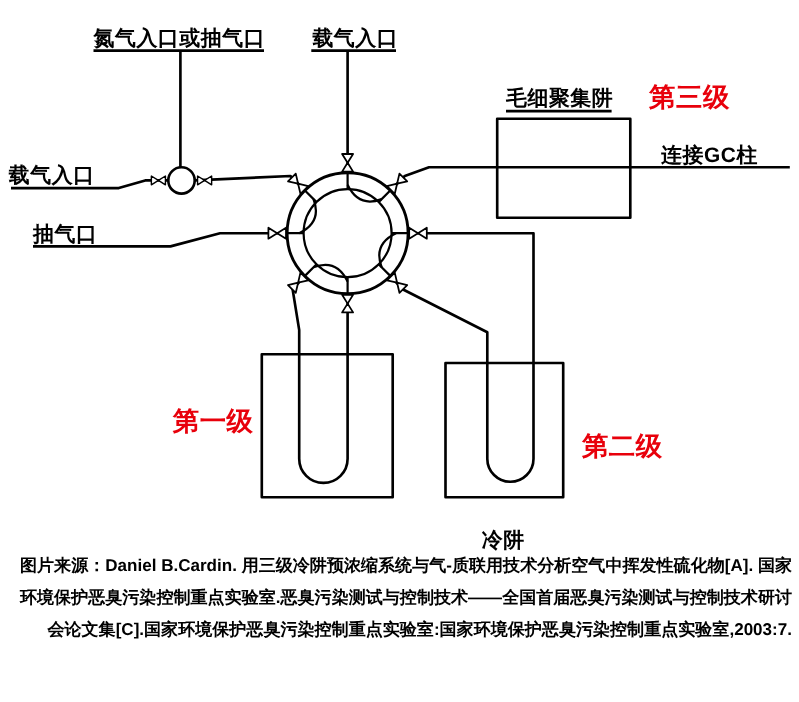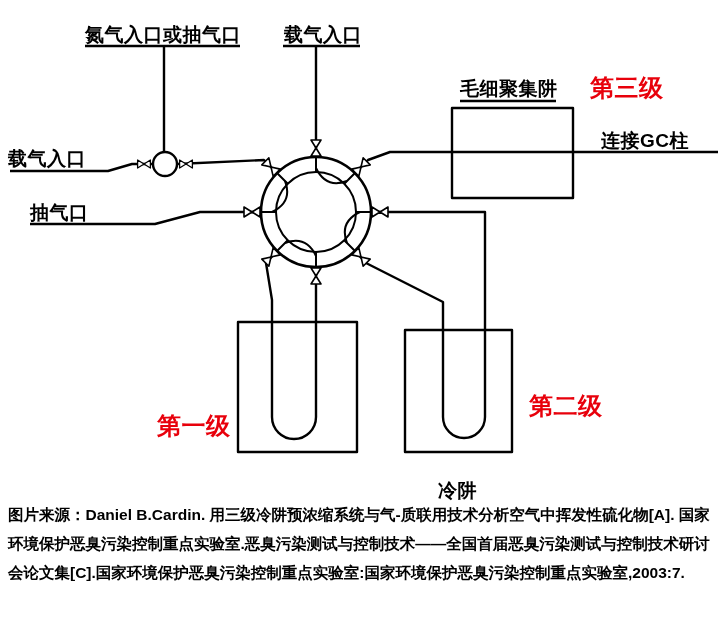--- a/index.html
+++ b/index.html
@@ -9,21 +9,21 @@
   }
   .canvas svg{position:absolute;left:0;top:0;}
   .lbl{
     position:absolute;font-size:19px;font-weight:bold;white-space:nowrap;
     letter-spacing:0.5px;color:#000;
   }
   .lbl.red{color:#e8000b;font-size:24px;}
   .caption{
     position:absolute;left:8px;top:500px;width:712px;
     font-size:15.5px;font-weight:bold;line-height:29px;color:#000;
-    text-align:left;
+    text-align:right;
   }
   path,circle,rect,line{vector-effect:none;}
 </style>
 </head>
 <body>
 
 <div class="canvas">
 
   <svg width="726" height="495" viewBox="0 0 726 495">
     <g stroke="#000" fill="none" stroke-width="2.4" stroke-linejoin="round" stroke-linecap="butt">
@@ -67,18 +67,18 @@
   </svg>
 
   <div class="lbl" style="left:85px;top:22px">氮气入口或抽气口</div>
   <div class="lbl" style="left:284px;top:22px">载气入口</div>
   <div class="lbl" style="left:8px;top:146px">载气入口</div>
   <div class="lbl" style="left:30px;top:200px">抽气口</div>
   <div class="lbl" style="left:601px;top:128px">连接GC柱</div>
   <div class="lbl" style="left:460px;top:76px">毛细聚集阱</div>
   <div class="lbl" style="left:438px;top:478px">冷阱</div>
 
-  <div class="lbl red" style="left:157px;top:410px">第一级</div>
+  <div class="lbl red" style="left:157px;top:367px">第一级</div>
   <div class="lbl red" style="left:529px;top:390px">第二级</div>
   <div class="lbl red" style="left:590px;top:72px">第三级</div>
 
   <div class="caption">图片来源：Daniel B.Cardin. 用三级冷阱预浓缩系统与气-质联用技术分析空气中挥发性硫化物[A]. 国家环境保护恶臭污染控制重点实验室.恶臭污染测试与控制技术——全国首届恶臭污染测试与控制技术研讨会论文集[C].国家环境保护恶臭污染控制重点实验室:国家环境保护恶臭污染控制重点实验室,2003:7.</div>
 </div>
 
 </body></html>

